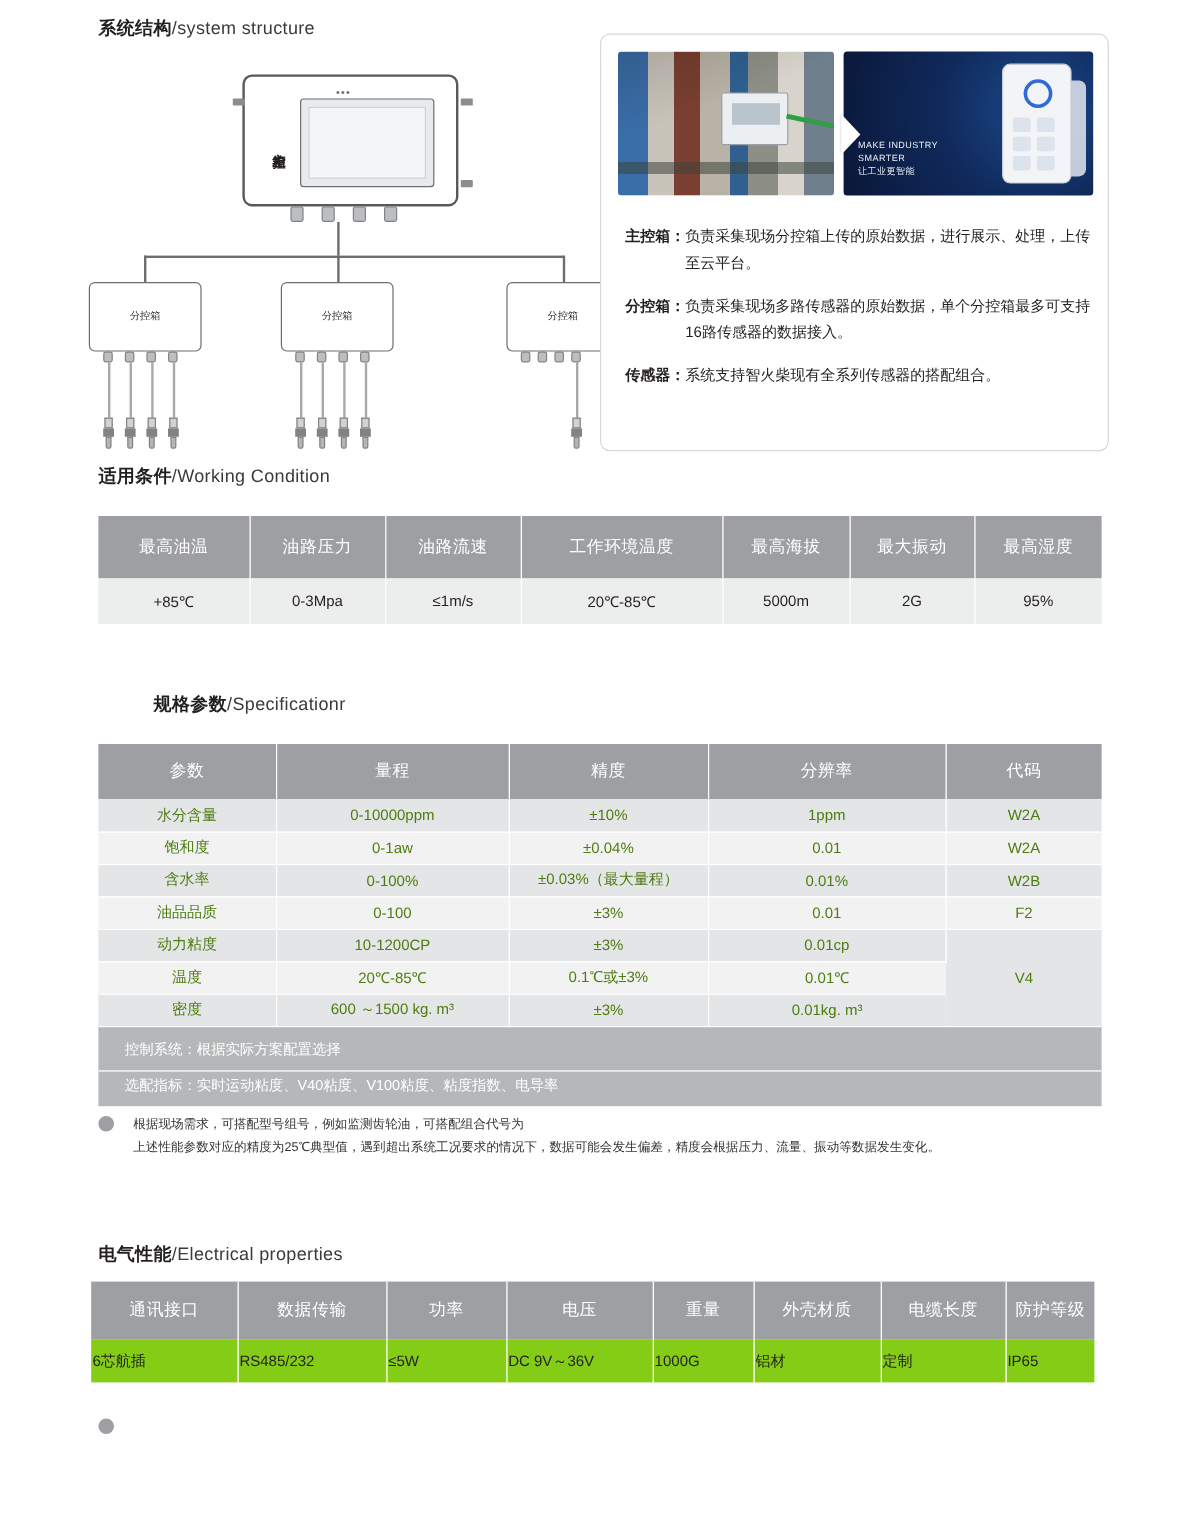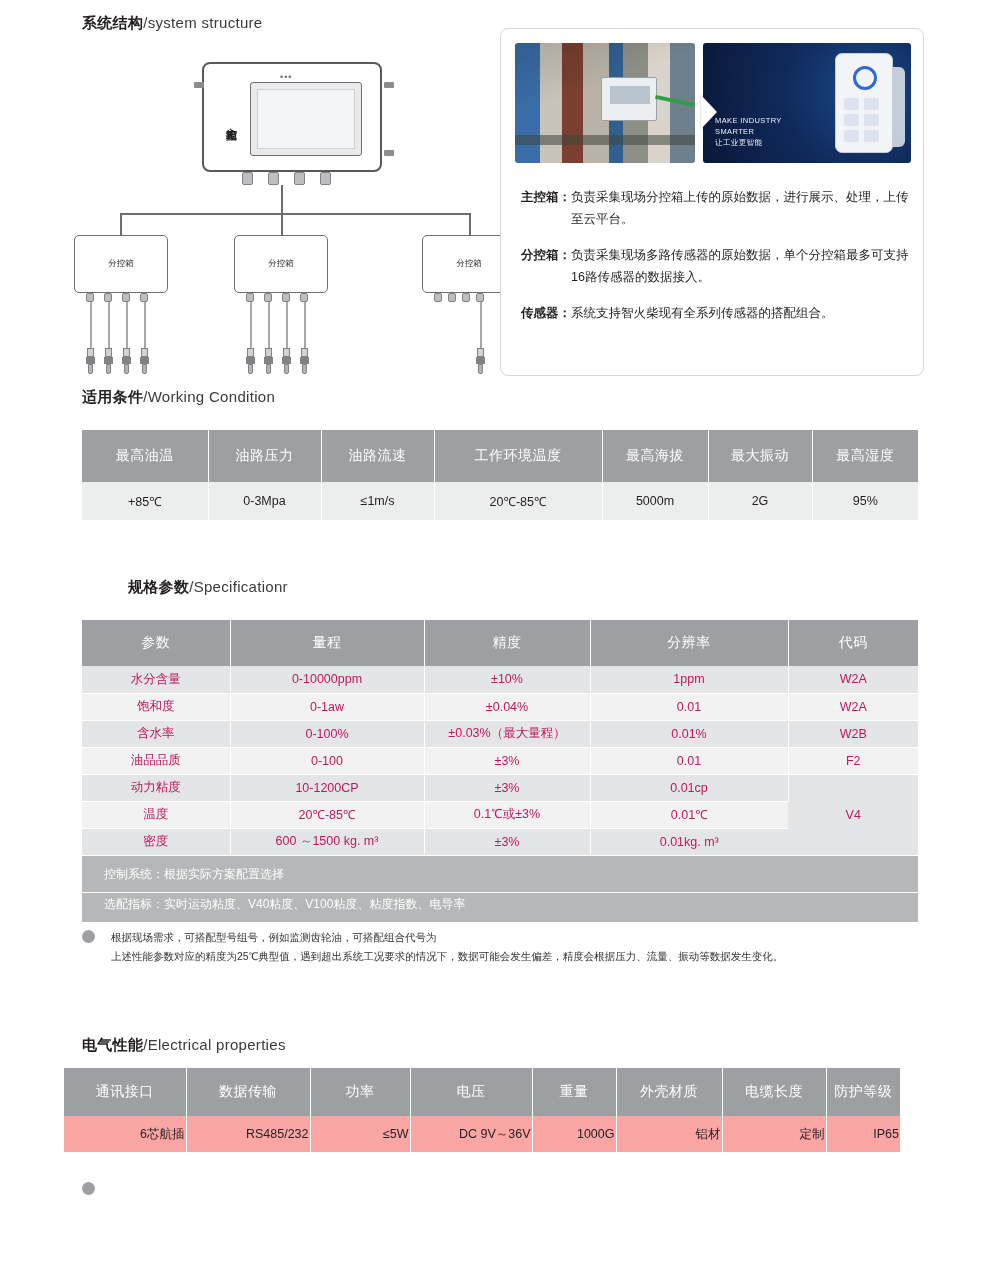--- a/index.html
+++ b/index.html
@@ -131,40 +131,40 @@
   }
   .wc-table td:last-child { border-right: none; }
 
   .spec-table { left: 82px; top: 620px; width: 836px; }
   .spec-table th {
     background: #9d9fa2; color: #ffffff; font-weight: normal; font-size: 14px;
     height: 46px; border-right: 1px solid #ffffff; letter-spacing: .5px;
   }
   .spec-table th:last-child { border-right: none; }
   .spec-table td {
-    font-size: 12.5px; height: 27px; text-align: center; color: #be185d;
+    font-size: 12.5px; height: 27px; text-align: center; color: #4d7c0f;
     border-right: 1px solid #ffffff; border-bottom: 1px solid #ffffff;
   }
   .spec-table td:last-child { border-right: none; }
   .spec-table tr.odd td { background: #e4e5e6; }
   .spec-table tr.even td { background: #f2f2f3; }
   .spec-table td.code-merge { background: #dcdddd; }
   .spec-note td {
     background: #b5b7b9 !important; color: #ffffff; text-align: left; padding: 7px 22px;
     font-size: 12px; line-height: 1.85; height: auto;
   }
 
-  .ep-table { left: 64px; top: 1068px; width: 836px; }
+  .ep-table { left: 76px; top: 1068px; width: 836px; }
   .ep-table th {
     background: #9d9fa2; color: #ffffff; font-weight: normal; font-size: 14px;
     height: 48px; border-right: 1px solid #ffffff; letter-spacing: .5px;
   }
   .ep-table th:last-child { border-right: none; }
   .ep-table td {
-    background: #fca5a5; color: #231f20; font-size: 12.5px; height: 36px; text-align: right;
+    background: #84cc16; color: #231f20; font-size: 12.5px; height: 36px; text-align: left;
     border-right: 1px solid #ffffff;
   }
   .ep-table td:last-child { border-right: none; }
 
   
   .footnote { position: absolute; display: flex; align-items: flex-start; }
   .footnote .bullet {
     width: 13px; height: 13px; border-radius: 50%; background: #9d9fa2; flex: 0 0 13px; margin-top: 2px;
   }
   .footnote .body { margin-left: 16px; font-size: 10.5px; line-height: 1.85; color: #333; }

